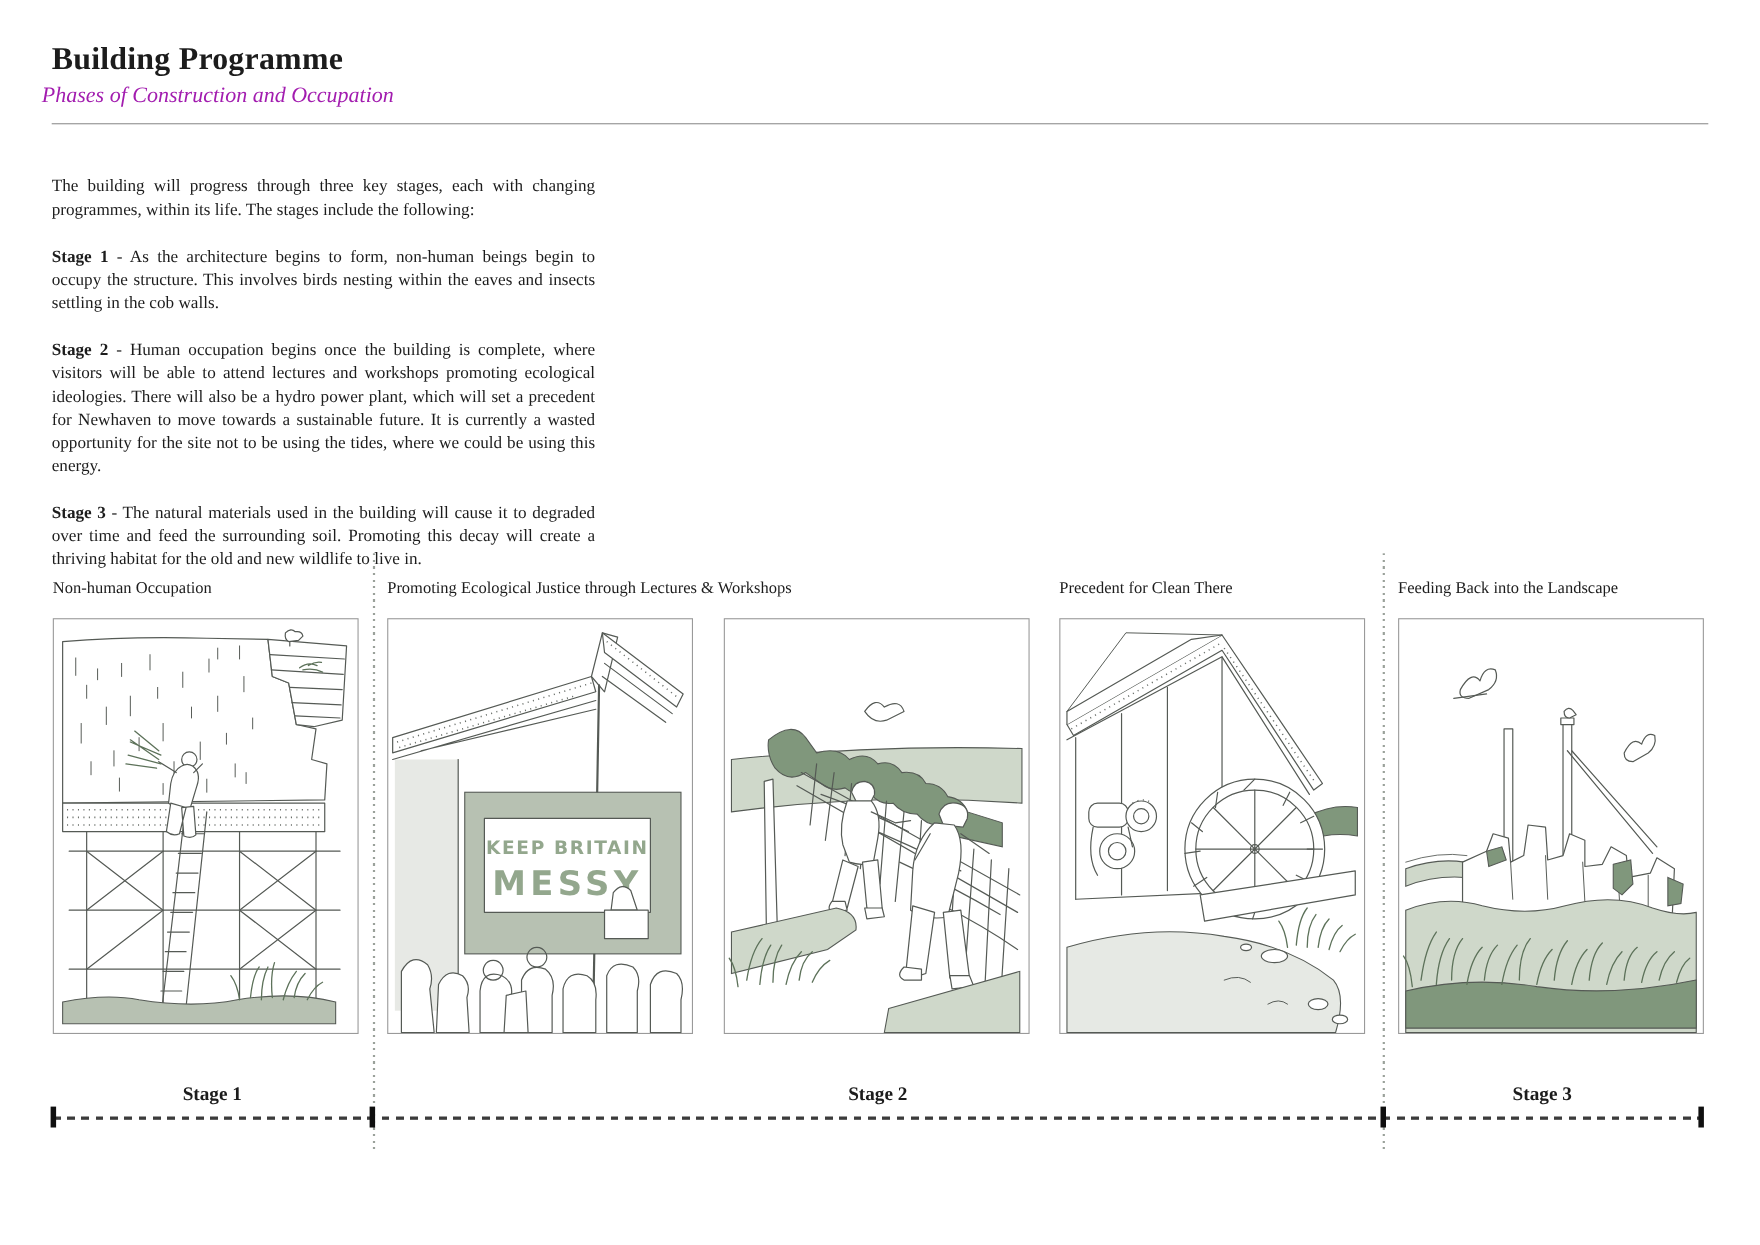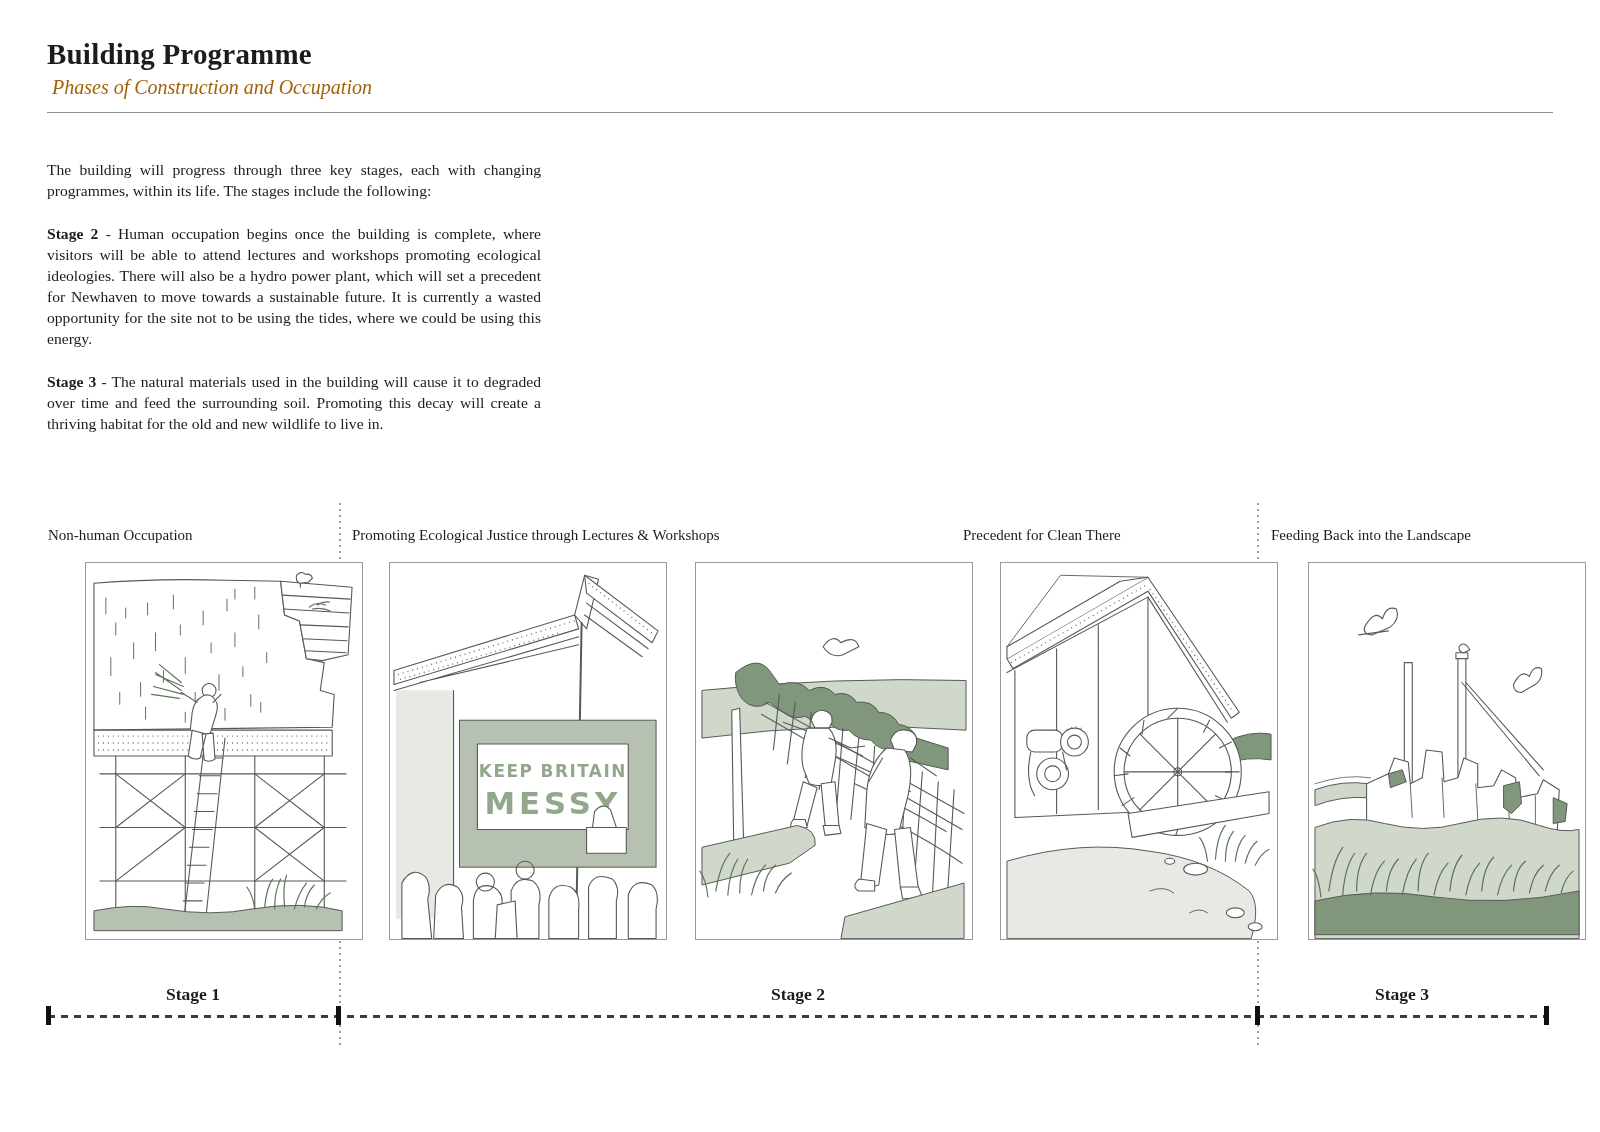--- a/index.html
+++ b/index.html
@@ -3,30 +3,30 @@
 <meta charset="utf-8">
 <style>
   html,body{margin:0;padding:0;background:#ffffff;}
   body{
     width:1600px;height:1132px;position:relative;overflow:hidden;
     font-family:"Liberation Serif", serif;color:#1c1c1c;
   }
   .abs{position:absolute;}
   
   #page-title{left:47px;top:38px;font-size:29px;font-weight:bold;letter-spacing:.2px;}
-  #page-subtitle{left:52px;top:76px;font-size:20px;font-style:italic;color:#a16207;}
+  #page-subtitle{left:38px;top:76px;font-size:20px;font-style:italic;color:#a21caf;}
   #header-rule{left:47px;top:112px;width:1506px;height:0;border-top:1.6px solid #8f8f8f;}
   
   #copy{left:47px;top:143px;width:494px;font-size:15.6px;line-height:21px;text-align:justify;}
   #copy p{margin:16px 0 22px 0;}
   #copy b{font-weight:bold;}
   
   .caption{top:527px;font-size:15px;white-space:nowrap;}
   
-  .panel{top:562px;width:278px;height:378px;border:1px solid #9a9a9a;background:#fff;box-sizing:border-box;margin-left:37px;}
+  .panel{top:562px;width:278px;height:378px;border:1px solid #9a9a9a;background:#fff;box-sizing:border-box;}
   .panel svg{display:block;width:100%;height:100%;}
   
   .vdots{top:503px;height:545px;width:2px;
     background:repeating-linear-gradient(180deg,#9aa19a 0 2px,transparent 2px 6px);}
   
   #timeline-line{left:48px;top:1015px;width:1500px;height:3px;
     background:repeating-linear-gradient(90deg,#3c3c3c 0 7px,transparent 7px 13px);}
   .tick{top:1006px;width:5px;height:19px;background:#0f0f0f;}
   .stage-label{top:984px;font-size:17.5px;font-weight:bold;transform:translateX(-50%);white-space:nowrap;}
   
@@ -42,20 +42,21 @@
 </style>
 </head>
 <body>
 
 <div class="abs" id="page-title">Building Programme</div>
 <div class="abs" id="page-subtitle">Phases of Construction and Occupation</div>
 <div class="abs" id="header-rule"></div>
 
 <div class="abs" id="copy">
   <p>The building will progress through three key stages, each with changing programmes, within its life. The stages include the following:</p>
+  <p><b>Stage 1</b> <span>- As the architecture begins to form, non-human beings begin to occupy the structure. This involves birds nesting within the eaves and insects settling in the cob walls.</span></p>
   <p><b>Stage 2</b> <span>- Human occupation begins once the building is complete, where visitors will be able to attend lectures and workshops promoting ecological ideologies. There will also be a hydro power plant, which will set a precedent for Newhaven to move towards a sustainable future. It is currently a wasted opportunity for the site not to be using the tides, where we could be using this energy.</span></p>
   <p><b>Stage 3</b> <span>- The natural materials used in the building will cause it to degraded over time and feed the surrounding soil. Promoting this decay will create a thriving habitat for the old and new wildlife to live in.</span></p>
 </div>
 
 <div class="abs caption" style="left:48px">Non-human Occupation</div>
 <div class="abs caption" style="left:352px">Promoting Ecological Justice through Lectures &amp; Workshops</div>
 <div class="abs caption" style="left:963px">Precedent for Clean There</div>
 <div class="abs caption" style="left:1271px">Feeding Back into the Landscape</div>
 
 <div class="abs vdots" style="left:339px"></div>

